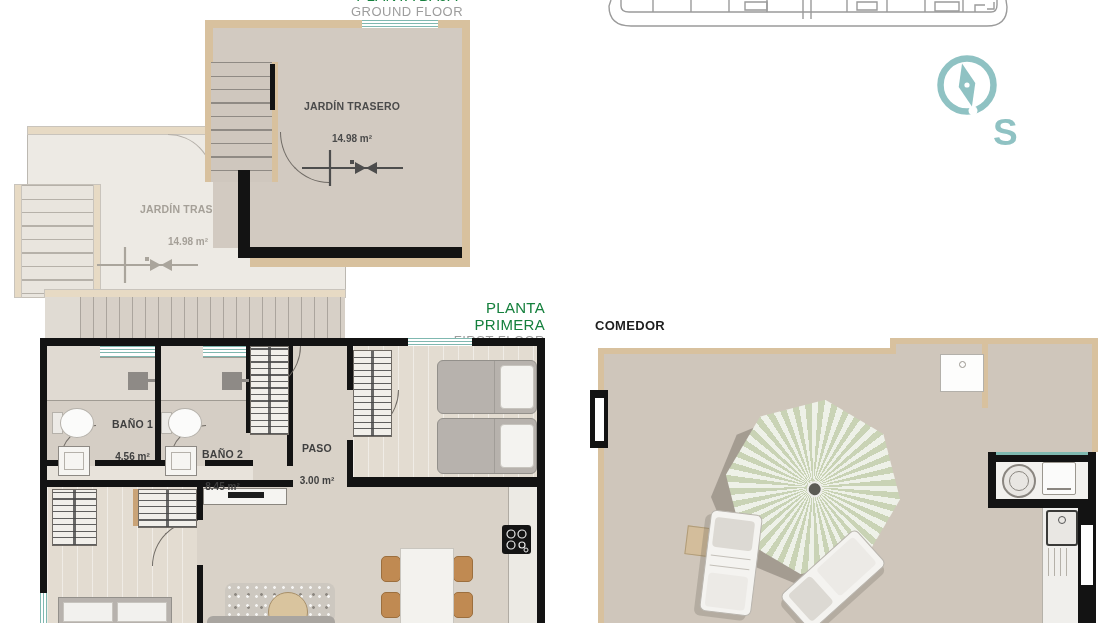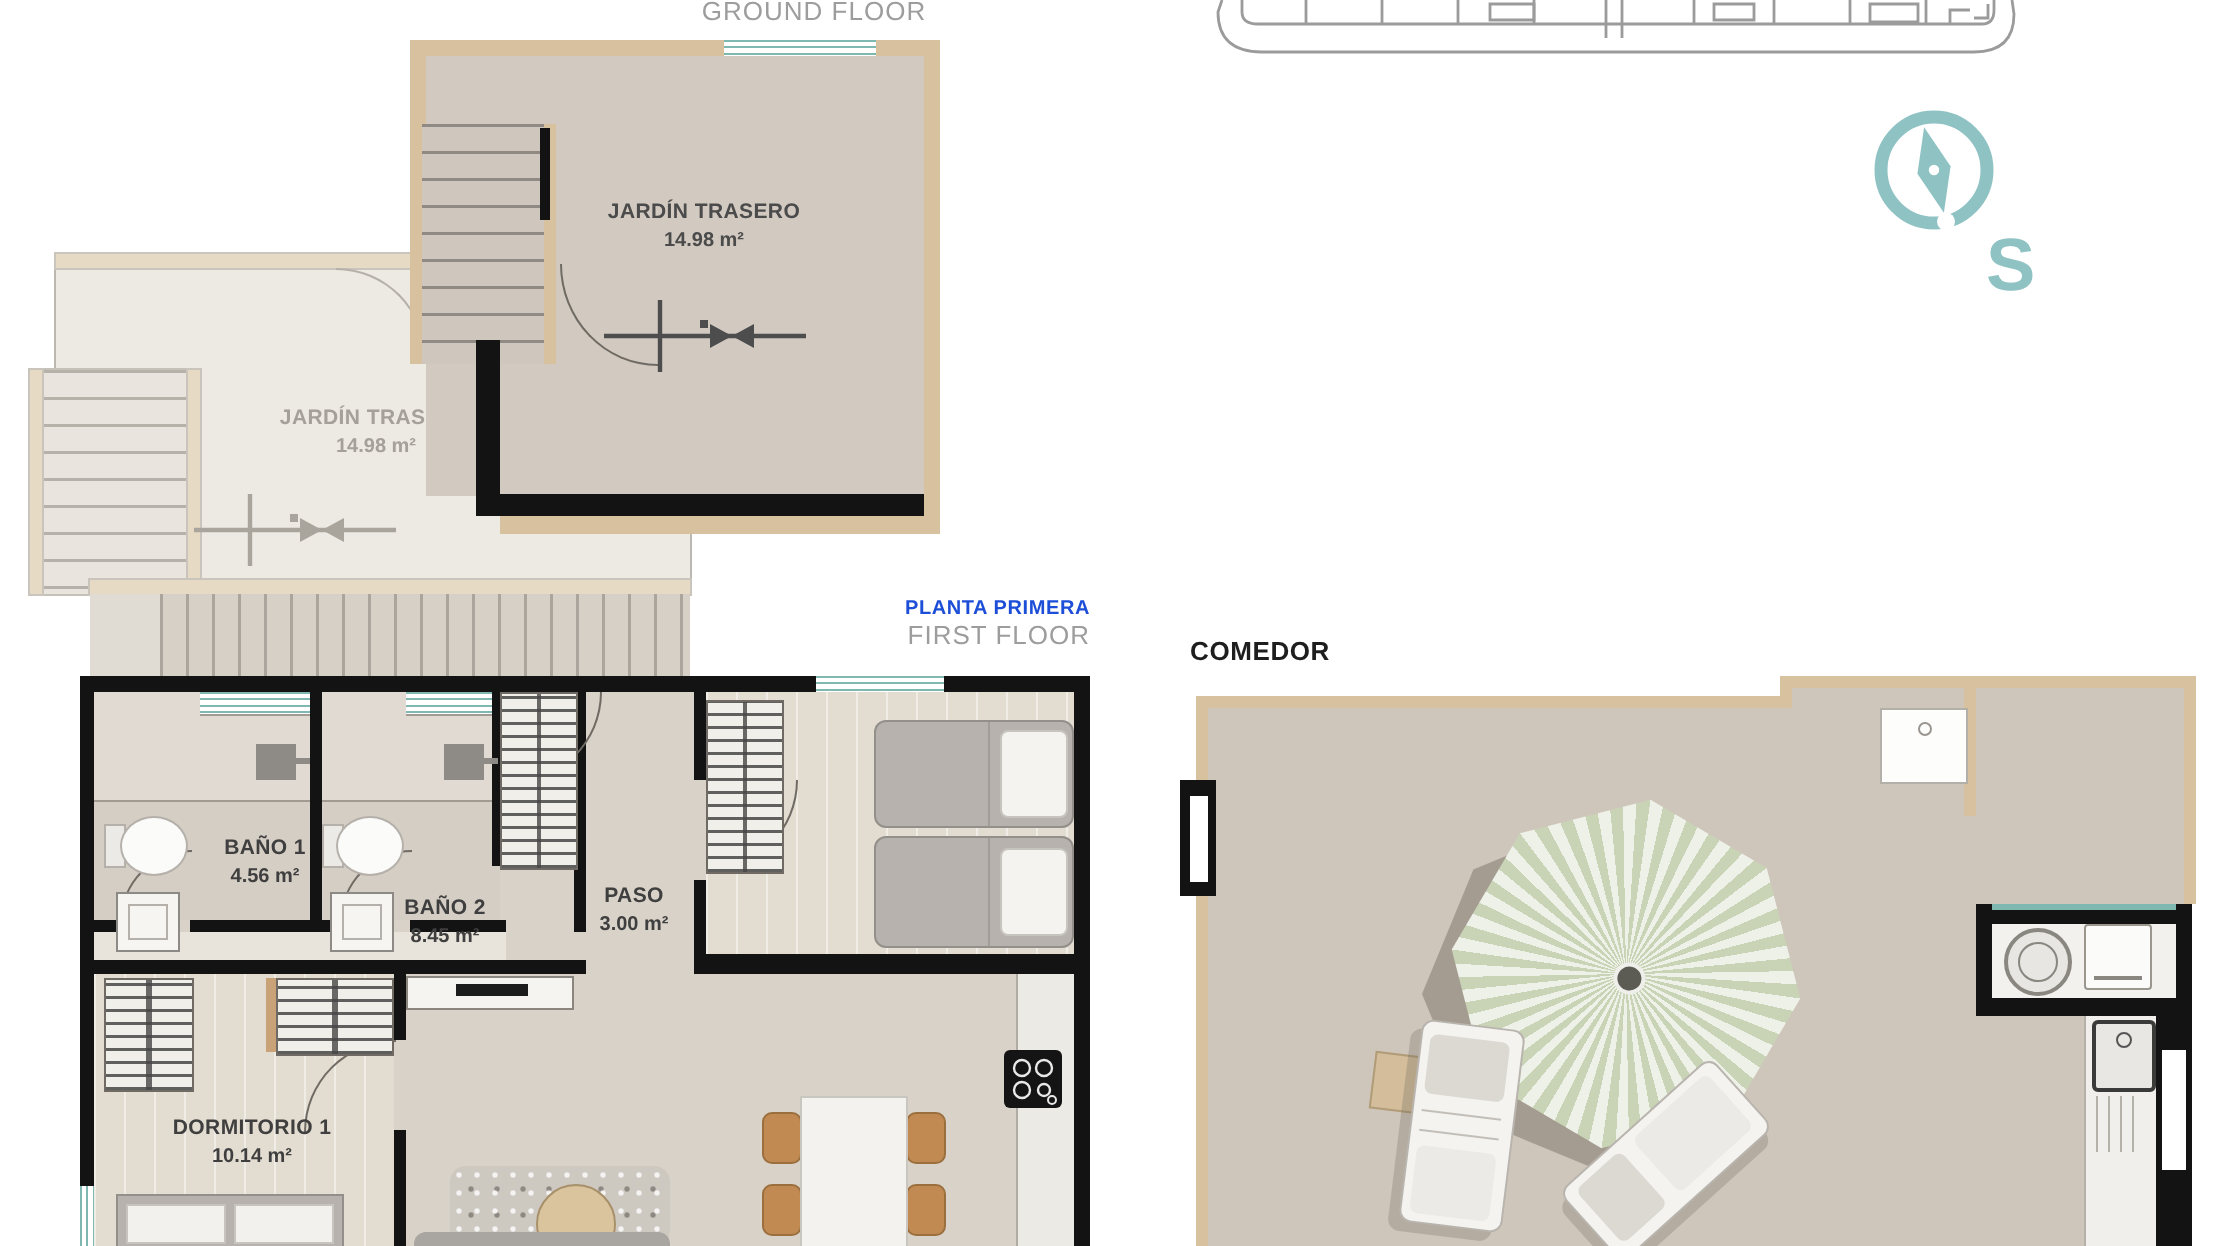--- a/index.html
+++ b/index.html
@@ -6,42 +6,42 @@
   .canvas{position:relative;width:1110px;height:623px;background:#fff;overflow:hidden;
           font-family:"Liberation Sans",sans-serif;}
   .abs{position:absolute;}
   .w{position:absolute;background:#131313;}
   .tan{position:absolute;background:#d8c19e;}
   .tanpale{position:absolute;background:#e7dac4;outline:1px solid #c9c4bc;}
   .winh{position:absolute;background:#fff;background-image:repeating-linear-gradient(180deg,#7fb8b0 0 1px,transparent 1px 3.2px);}
   .winv{position:absolute;background:#fff;background-image:repeating-linear-gradient(90deg,#7fb8b0 0 1px,transparent 1px 3.2px);}
   .lbl{position:absolute;text-align:center;color:#3f3f3f;line-height:1.3;}
   .lbl .nm{font-size:10.5px;font-weight:700;letter-spacing:.2px;}
-  .lbl .ar{font-size:10px;font-weight:600;margin-top:0;}
+  .lbl .ar{font-size:10px;font-weight:600;margin-top:18px;}
   .lbl.ghost{color:#a5a098;}
   .treads-h{background-image:repeating-linear-gradient(180deg,#8f8a84 0 1.4px,transparent 1.4px 13.5px);}
   .treads-h-ghost{background-image:repeating-linear-gradient(180deg,#b6b1a9 0 1.4px,transparent 1.4px 13.5px);}
   .treads-v{background-image:repeating-linear-gradient(90deg,#aba59d 0 1.4px,transparent 1.4px 13px);}
   .wood{background-color:#e3dcd1;background-image:repeating-linear-gradient(90deg,rgba(255,255,255,.45) 0 1px,transparent 1px 15px);}
   .hangers{position:absolute;background-color:#f1efea;border:1px solid #6f6a64;
      background-image:repeating-linear-gradient(0deg,rgba(70,70,70,.85) 0 1.3px,transparent 1.3px 6.5px),
        linear-gradient(90deg,transparent 0 47%,rgba(70,70,70,.8) 47% 53%,transparent 53%);}
   .arc{position:absolute;border:0 solid #6f6a64;background:transparent;}
   .arc-tl{border-width:1.6px 0 0 1.6px;border-top-left-radius:100%;}
   .arc-tr{border-width:1.6px 1.6px 0 0;border-top-right-radius:100%;}
   .arc-br{border-width:0 1.6px 1.6px 0;border-bottom-right-radius:100%;}
   .arc-bl{border-width:0 0 1.6px 1.6px;border-bottom-left-radius:100%;}
   .arc.ghosty{border-color:#b5b0a9;}
   .rug{background-color:#cdc8c0;
        background-image:radial-gradient(rgba(255,255,255,.8) 1px,transparent 1.7px),
                         radial-gradient(rgba(90,85,78,.55) 1px,transparent 1.7px);
        background-size:9px 9px,13px 13px;background-position:0 0,4px 5px;}
   .parasol-clip{clip-path:polygon(50% 0,85.4% 14.6%,100% 50%,85.4% 85.4%,50% 100%,14.6% 85.4%,0 50%,14.6% 14.6%);}
   .parasol{background:repeating-conic-gradient(#eef1e8 0deg 4.5deg,#c9d3b5 4.5deg 9deg);}
-  .title-es{font-size:10px;font-weight:700;color:#1d4ed8;letter-spacing:.3px;}
+  .title-es{font-size:15px;font-weight:400;color:#15803d;letter-spacing:.3px;}
   .title-en{font-size:13px;font-weight:400;color:#9d9d9d;letter-spacing:.5px;}
   .dryer{position:absolute;}
   .dryer line,.dryer path.st{stroke:currentColor;stroke-width:2.2;fill:none;}
   svg.lineart path,svg.lineart line{stroke:#9b9b9b;stroke-width:1.4;fill:none;}
 </style>
 </head>
 <body>
 
 <div class="canvas">
 
@@ -223,24 +223,20 @@
     <div class="ar">4.56 m²</div>
   </div>
   <div class="lbl" style="left:185px;top:448px;width:75px">
     <div class="nm">BAÑO 2</div>
     <div class="ar">8.45 m²</div>
   </div>
   <div class="lbl" style="left:277px;top:442px;width:80px">
     <div class="nm">PASO</div>
     <div class="ar">3.00 m²</div>
   </div>
-  <div class="lbl" style="left:66px;top:558px;width:120px">
-    <div class="nm">DORMITORIO 1</div>
-    <div class="ar">10.14 m²</div>
-  </div>
 
   <div class="abs" style="left:595px;top:318px;font-size:13px;font-weight:700;color:#1e1e1e;letter-spacing:.3px">COMEDOR</div>
   <div class="abs" style="left:604px;top:354px;width:488px;height:269px;background:#cfc6bb"></div>
   <div class="abs" style="left:896px;top:344px;width:196px;height:15px;background:#cfc6bb"></div>
   <div class="tan" style="left:598px;top:348px;width:292px;height:6px"></div>
   <div class="tan" style="left:890px;top:338px;width:6px;height:16px"></div>
   <div class="tan" style="left:890px;top:338px;width:208px;height:6px"></div>
   <div class="tan" style="left:1092px;top:338px;width:6px;height:114px"></div>
   <div class="tan" style="left:598px;top:348px;width:6px;height:275px"></div>
   <div class="tan" style="left:982px;top:338px;width:6px;height:70px"></div>

